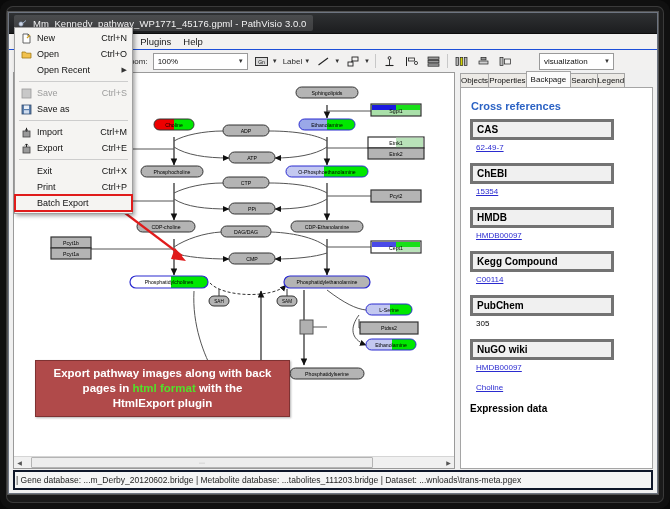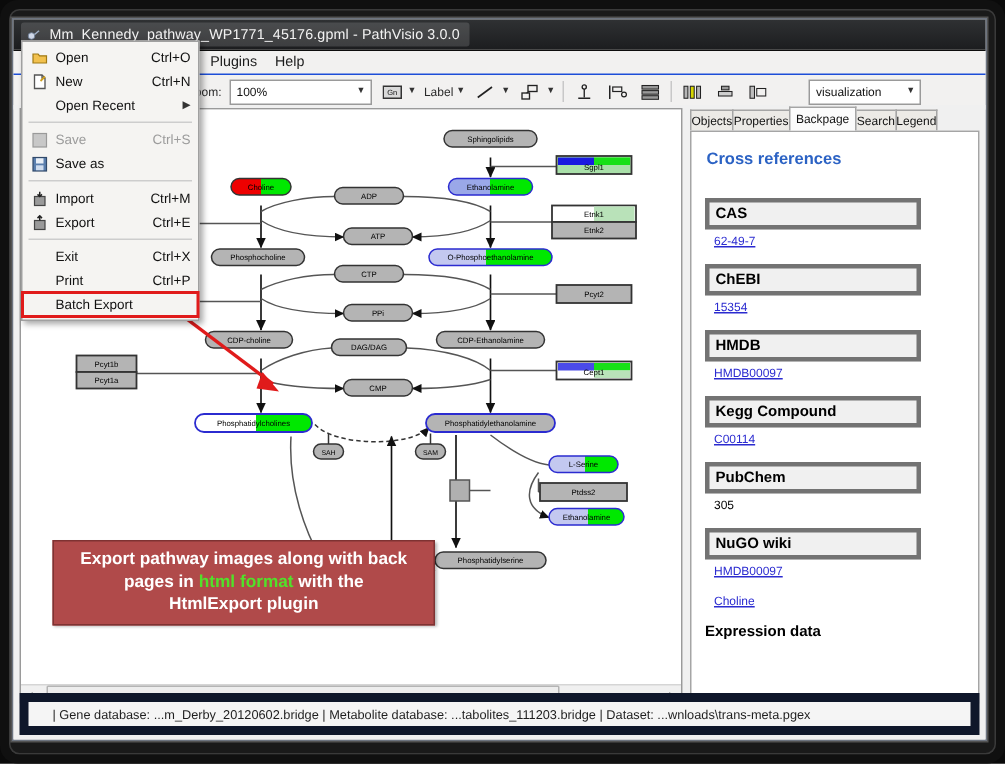--- a/index.html
+++ b/index.html
@@ -52,32 +52,32 @@
                background:#fff;border:1px solid #9a9a9a;overflow:hidden;}
   #canvas{position:absolute;left:0;top:0;right:0;bottom:11px;background:#fff;overflow:hidden;}
   #hscroll{position:absolute;left:0;right:0;bottom:0;height:11px;background:#f0f0f0;
            border-top:1px solid #d5d5d5;display:flex;align-items:center;}
   .sb-arrow{width:11px;height:11px;font-size:6px;color:#555;display:flex;align-items:center;justify-content:center;}
   .sb-thumb{height:9px;background:#ededed;border:1px solid #b4b4b4;border-radius:1px;
             display:flex;align-items:center;justify-content:center;font-size:6px;color:#8a8a8a;}
 
   
   #statusbar{position:absolute;left:4px;right:4px;bottom:3px;height:16px;
-             background:#f5f5f5;border:6px solid #0f172a;display:flex;align-items:center;
-             padding-left:16px;font-size:8.5px;color:#1e1e1e;white-space:nowrap;overflow:hidden;}
+             background:#f5f5f5;border:2px solid #0f172a;display:flex;align-items:center;
+             padding-left:1px;font-size:8.5px;color:#1e1e1e;white-space:nowrap;overflow:hidden;}
 
   
   #sidepanel{position:absolute;left:448px;top:2px;right:4px;bottom:24px;background:#f0f0f0;}
   #side-tabs{height:15px;display:flex;align-items:flex-end;padding-left:3px;gap:0;}
   .side-tab{font-size:8px;color:#111;background:#eceae6;border:1px solid #a5a5a5;
             border-bottom:none;padding:1px 0 1px;line-height:11px;margin-right:-1px;}
   .side-tab.sel{background:#fbfbfb;font-weight:normal;padding:2px 4px 2px;position:relative;z-index:3;}
   #side-body{position:absolute;left:3px;top:15px;right:0;bottom:0;background:#fff;
              border:1px solid #a5a5a5;overflow:hidden;padding:8px 9px;}
-  .xref-title{color:#2b62c4;font-size:11px;font-weight:bold;margin:4px 0 20px 1px;}
+  .xref-title{color:#2b62c4;font-size:11px;font-weight:bold;margin:4px 0 7px 1px;}
   .xref-box{border:3px solid #737373;background:#f0f0f0;font-size:10px;font-weight:bold;
             color:#000;padding:2px 4px;margin-bottom:3px;width:130px;}
   .xref-val{font-size:8px;margin:0 0 11px 6px;}
   .xref-val a{color:#2b2bd0;text-decoration:underline;}
   .xref-val.plain{color:#000;}
   .expr-title{font-size:10px;font-weight:bold;color:#000;margin-top:4px;}
 
   
   #filemenu{position:absolute;left:5px;top:14px;width:117px;background:#f5f4f2;
             border:1px solid #a0a0a0;box-shadow:2px 2px 4px rgba(0,0,0,.35);z-index:40;
@@ -522,36 +522,36 @@
 
     <div id="statusbar">
       <span>| Gene database: ...m_Derby_20120602.bridge | Metabolite database: ...tabolites_111203.bridge | Dataset: ...wnloads\trans-meta.pgex</span>
     </div>
   </div>
 
   <div id="filemenu">
     <div class="fm-row">
       <span class="fm-ic">
         <svg width="11" height="11" viewBox="0 0 11 11">
-              <path d="M1 3 H4.4 L5.4 4.2 H10 V9 H1 Z" fill="#f2c14e" stroke="#a07a14" stroke-width=".8"></path>
-            </svg>
-      </span>
-      <span class="fm-lb">Open</span>
-      <span class="fm-acc">Ctrl+O</span>
-    </div>
-    <div class="fm-row">
-      <span class="fm-ic">
-        <svg width="11" height="11" viewBox="0 0 11 11">
               <path d="M2 1 H7 L9 3 V10 H2 Z" fill="#fff" stroke="#555" stroke-width=".9"></path>
               <path d="M7 1 V3 H9" fill="none" stroke="#555" stroke-width=".9"></path>
               <path d="M6 5 l3 -3" stroke="#d0a020" stroke-width="1.2"></path>
             </svg>
       </span>
       <span class="fm-lb">New</span>
       <span class="fm-acc">Ctrl+N</span>
+    </div>
+    <div class="fm-row">
+      <span class="fm-ic">
+        <svg width="11" height="11" viewBox="0 0 11 11">
+              <path d="M1 3 H4.4 L5.4 4.2 H10 V9 H1 Z" fill="#f2c14e" stroke="#a07a14" stroke-width=".8"></path>
+            </svg>
+      </span>
+      <span class="fm-lb">Open</span>
+      <span class="fm-acc">Ctrl+O</span>
     </div>
     <div class="fm-row">
       <span class="fm-ic"></span>
       <span class="fm-lb">Open Recent</span>
       <span class="fm-sub">▶</span>
     </div>
     <div class="fm-sep"></div>
     <div class="fm-row dis">
       <span class="fm-ic">
         <svg width="11" height="11" viewBox="0 0 11 11">

